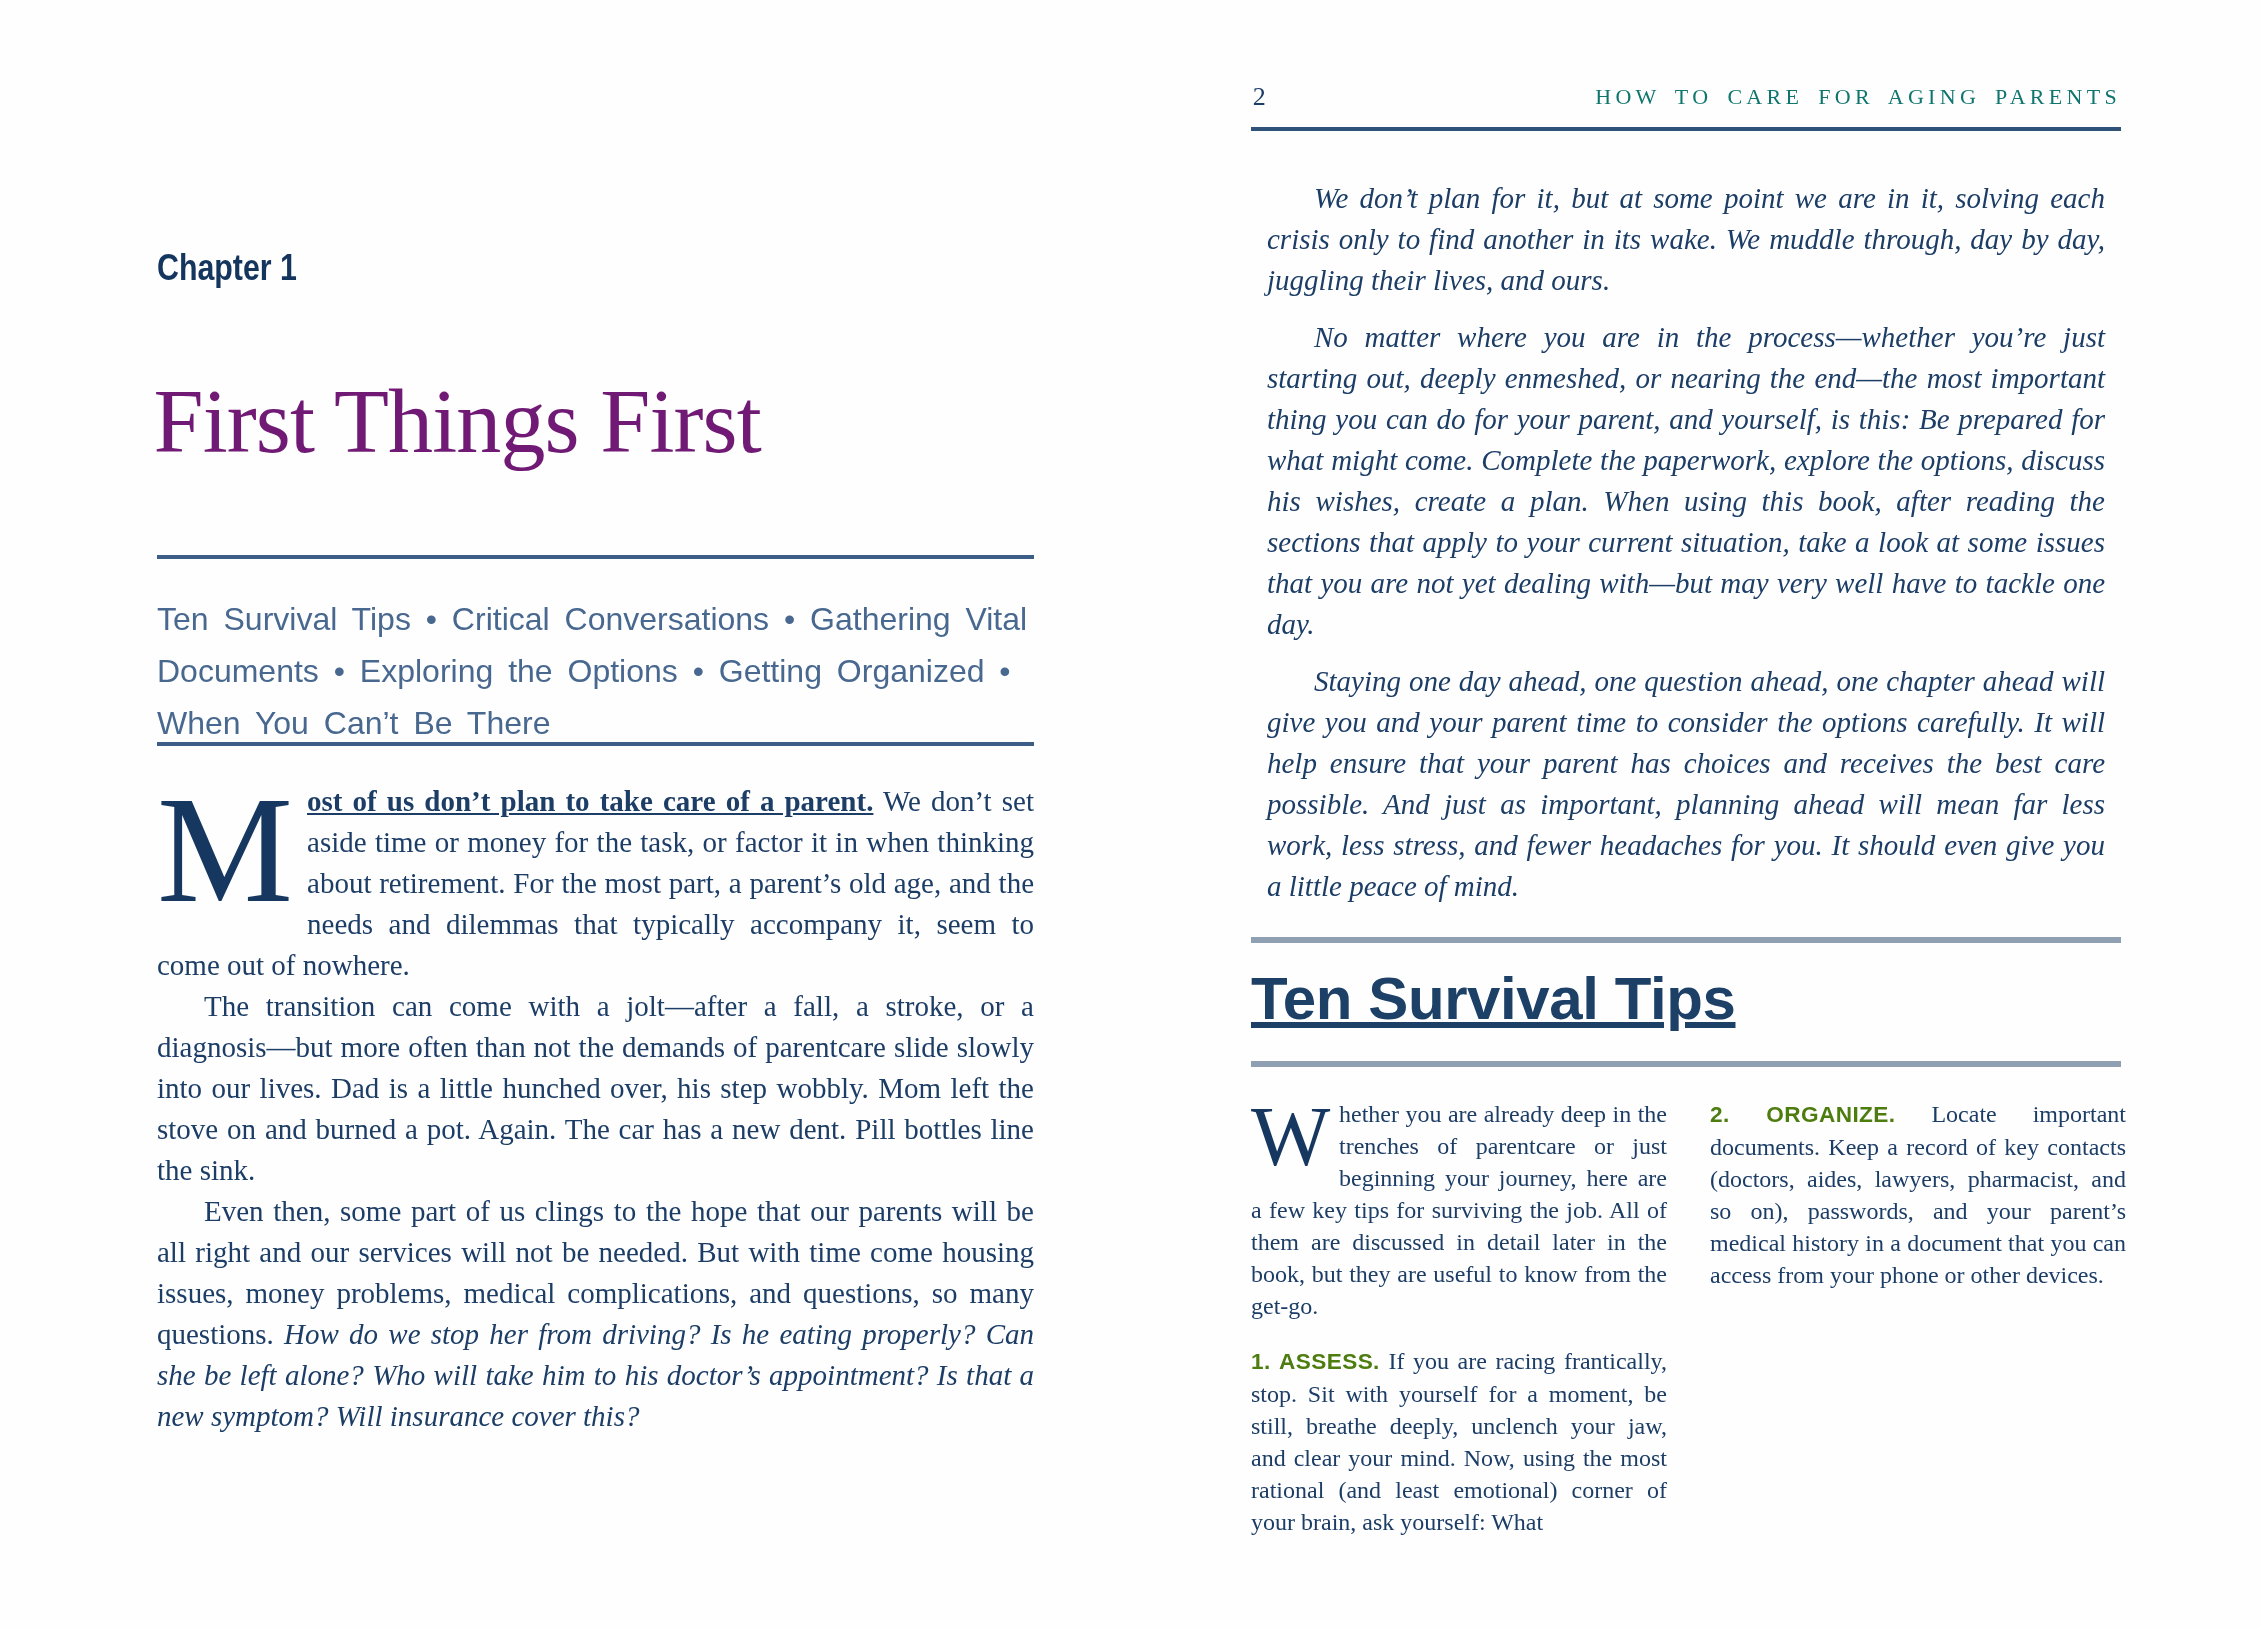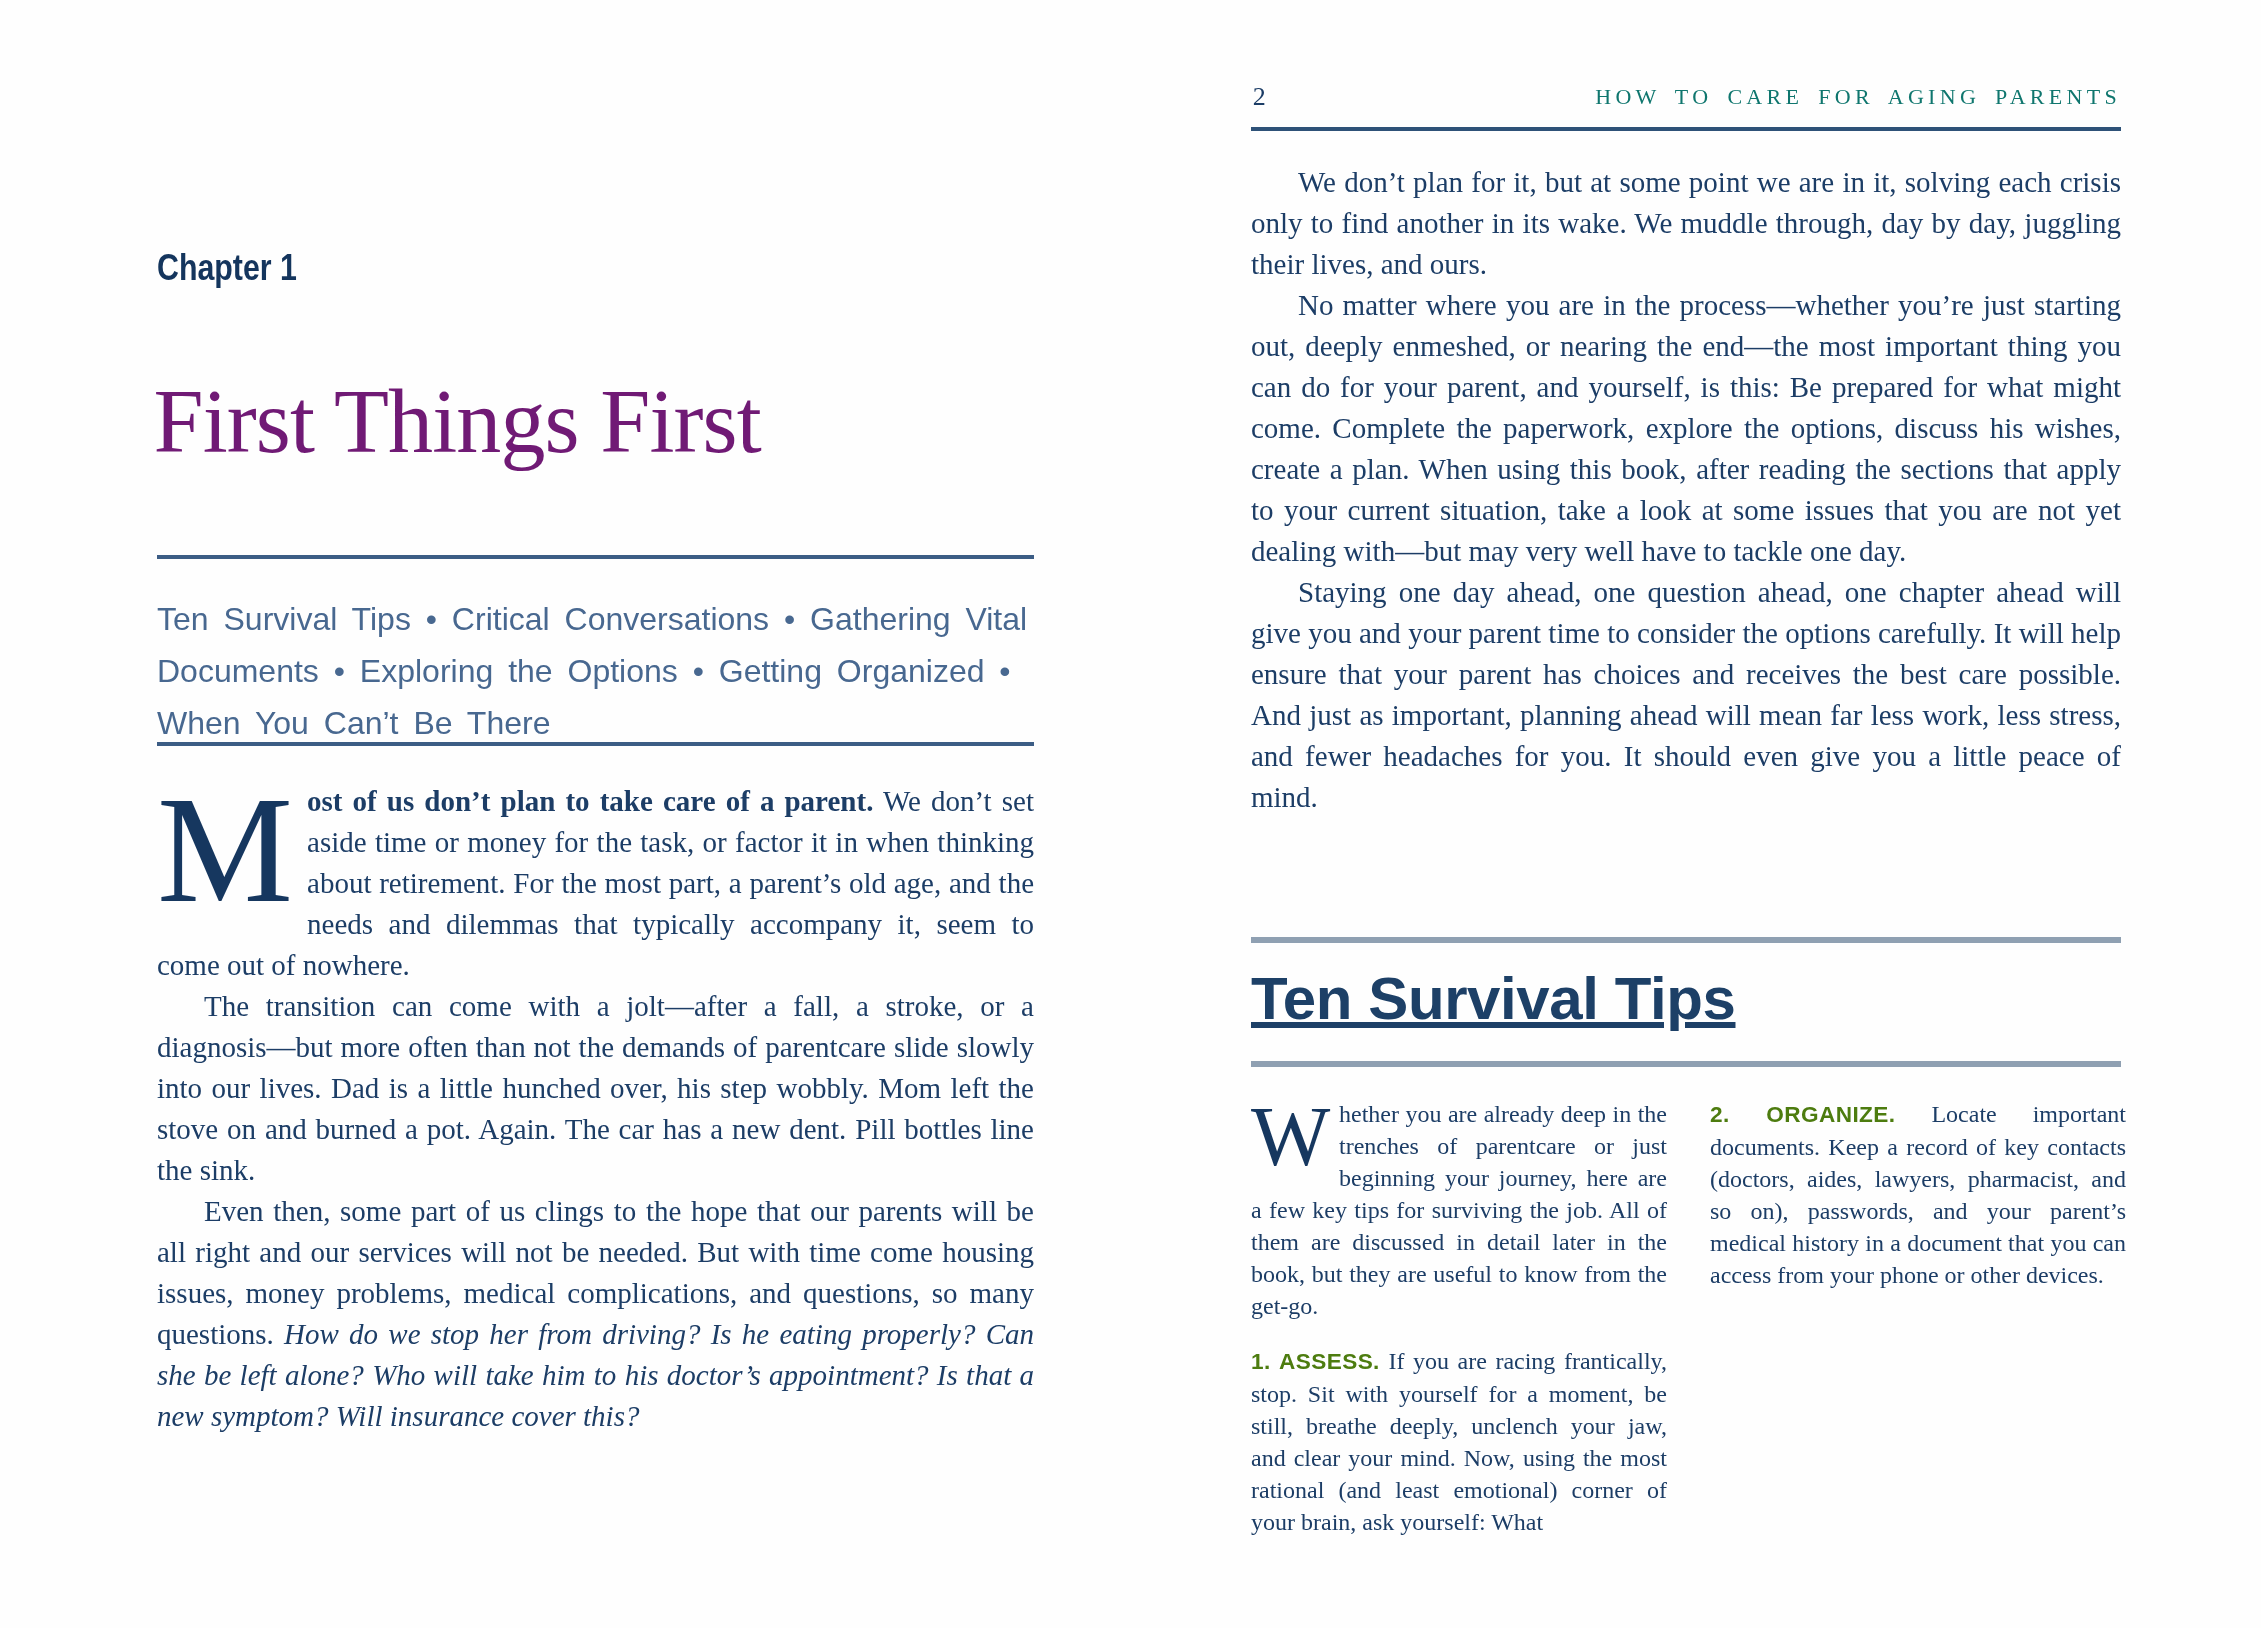--- a/index.html
+++ b/index.html
@@ -48,21 +48,21 @@
   }
   .left-body p { margin: 0; }
   .left-body p.indent { text-indent: 47px; }
 
   .dropcap-m {
     float: left;
     font-size: 153px; line-height: 0.78;
     padding: 8.7px 14px 0 0;
     color: #16375f; font-weight: 400;
   }
-  .lead-bold { font-weight: 700; }
+  .lead-bold { font-weight: 700; text-decoration: underline; }
   .q-italic { font-style: italic; }
 
   
   .running-header { position: absolute; top: 80px; left: 0; width: 870px; height: 35px; }
   .page-number {
     position: absolute; left: 1.7px; top: 1.7px;
     font-size: 26px; color: #1c3d66;
   }
   .running-head {
     position: absolute; right: 0; top: 3.5px;
@@ -71,21 +71,21 @@
   }
   .rule-header {
     position: absolute; top: 127px; left: 0; width: 870px; height: 3.5px;
     background: #2e5278;
   }
 
   .right-body {
     position: absolute; top: 162px; left: 0; width: 870px;
     font-size: 29px; line-height: 41px; text-align: justify;
   }
-  .right-body p { margin: 0; }
+  .right-body p { margin: 16px; font-style: italic; }
   .right-body p.indent { text-indent: 47px; }
 
   .rule-thick {
     position: absolute; left: 0; width: 870px; height: 6px;
     background: #8fa0b2;
   }
   .rule-section-top { top: 937px; }
   .rule-section-bottom { top: 1061px; }
   .section-heading {
     position: absolute; top: 964px; left: 0;

